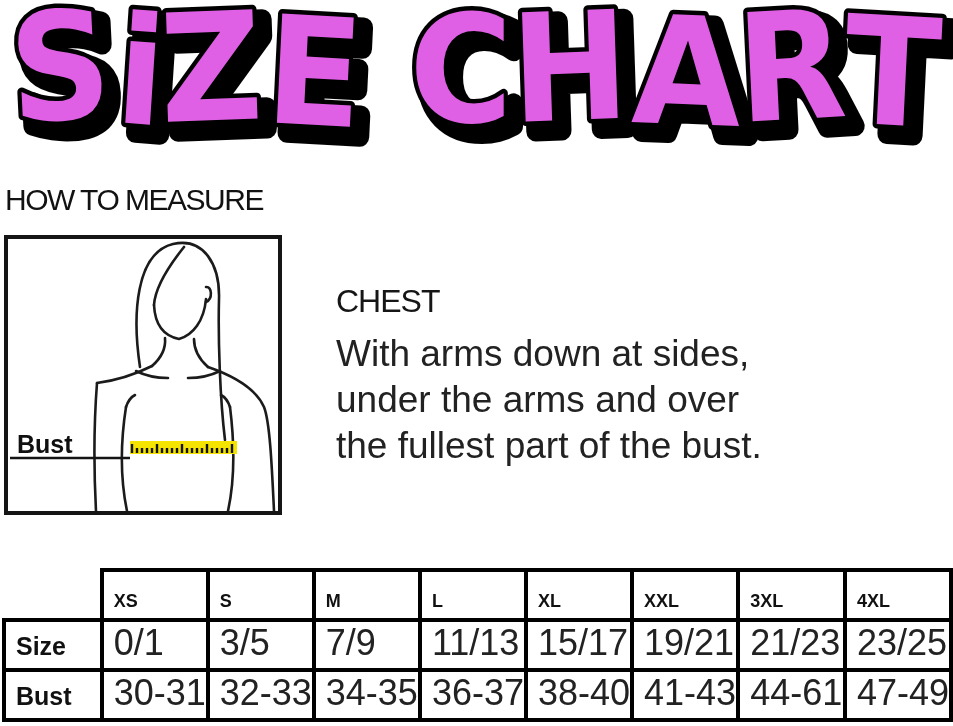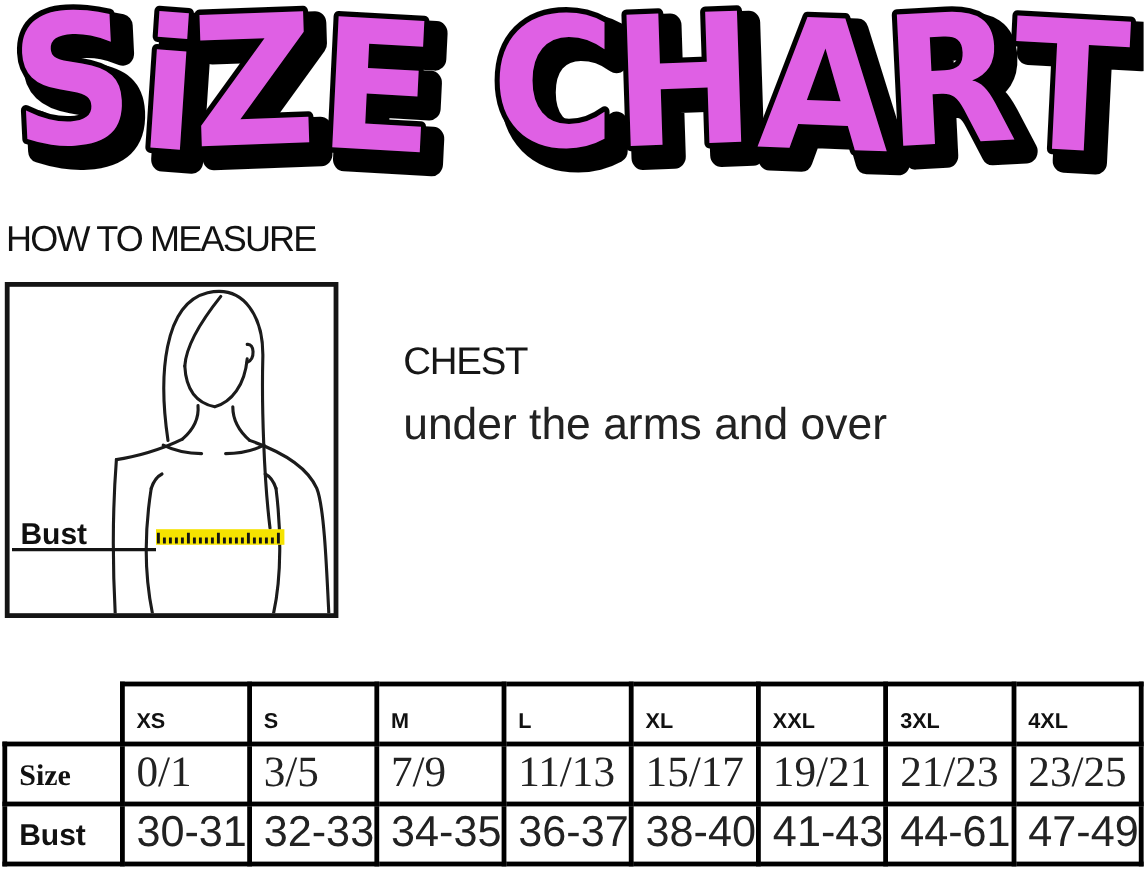--- a/index.html
+++ b/index.html
@@ -47,21 +47,21 @@
     border:4px solid #000;
     vertical-align:bottom;
     padding:0 0 4px 10px;
     font-size:36px;color:#222;
     overflow:hidden;white-space:nowrap;
   }
   #size-table td.blank{border:none;background:#fff;}
   #size-table tr.head td{font-weight:bold;font-size:18px;color:#111;padding-bottom:6px;}
   #size-table td.rowlabel{font-weight:bold;font-size:25px;color:#111;padding-bottom:7px;}
   tr.r-head{height:50px;}
-  tr.r-size{height:48px;font-family:Liberation Serif, serif;}
+  tr.r-size{height:48px;}
   tr.r-bust{height:50px;}
 </style>
 </head>
 <body>
 
 <svg id="title-svg" class="abs" width="953" height="170">
   <g font-family="DejaVu Sans, sans-serif" font-weight="bold" font-size="150">
     <text x="22" y="132" textLength="926" lengthAdjust="spacingAndGlyphs" rotate="-3 4 -2 3 0 0 -2 2 -3 3" fill="#000" stroke="#000" stroke-width="20" stroke-linejoin="round">SiZE CHART</text>
     <text x="12" y="122" textLength="926" lengthAdjust="spacingAndGlyphs" rotate="-3 4 -2 3 0 0 -2 2 -3 3" stroke="#000" stroke-width="9" stroke-linejoin="round" paint-order="stroke" fill="#DF60E4">SiZE CHART</text>
   </g>
@@ -101,21 +101,23 @@
     <path stroke="#141414" stroke-width="2.4" fill="none" d="M124,214v-9 M129,214v-5 M134,214v-5 M139,214v-5 M144,214v-5 M149,214v-9 M154,214v-5 M159,214v-5 M164,214v-5 M169,214v-5 M174,214v-9 M179,214v-5 M184,214v-5 M189,214v-5 M194,214v-5 M199,214v-9 M204,214v-5 M209,214v-5 M214,214v-5 M219,214v-5 M224,214v-9"></path>
 
     <text x="9" y="214" font-size="25" font-weight="bold" fill="#101010" font-family="Liberation Sans, sans-serif">Bust</text>
     <path stroke="#141414" stroke-width="2.6" d="M2,219 H122"></path>
   </svg>
 </div>
 
 <div id="chest-block" class="abs">
   <div id="chest-heading">CHEST</div>
   <div id="chest-lines">
+    <div class="chest-line">With arms down at sides,</div>
     <div class="chest-line">under the arms and over</div>
+    <div class="chest-line">the fullest part of the bust.</div>
   </div>
 </div>
 
 <table id="size-table">
   <colgroup>
     <col style="width:106px">
       <col style="width:105px">
       <col style="width:106px">
     <col style="width:105px">
       <col style="width:106px">

